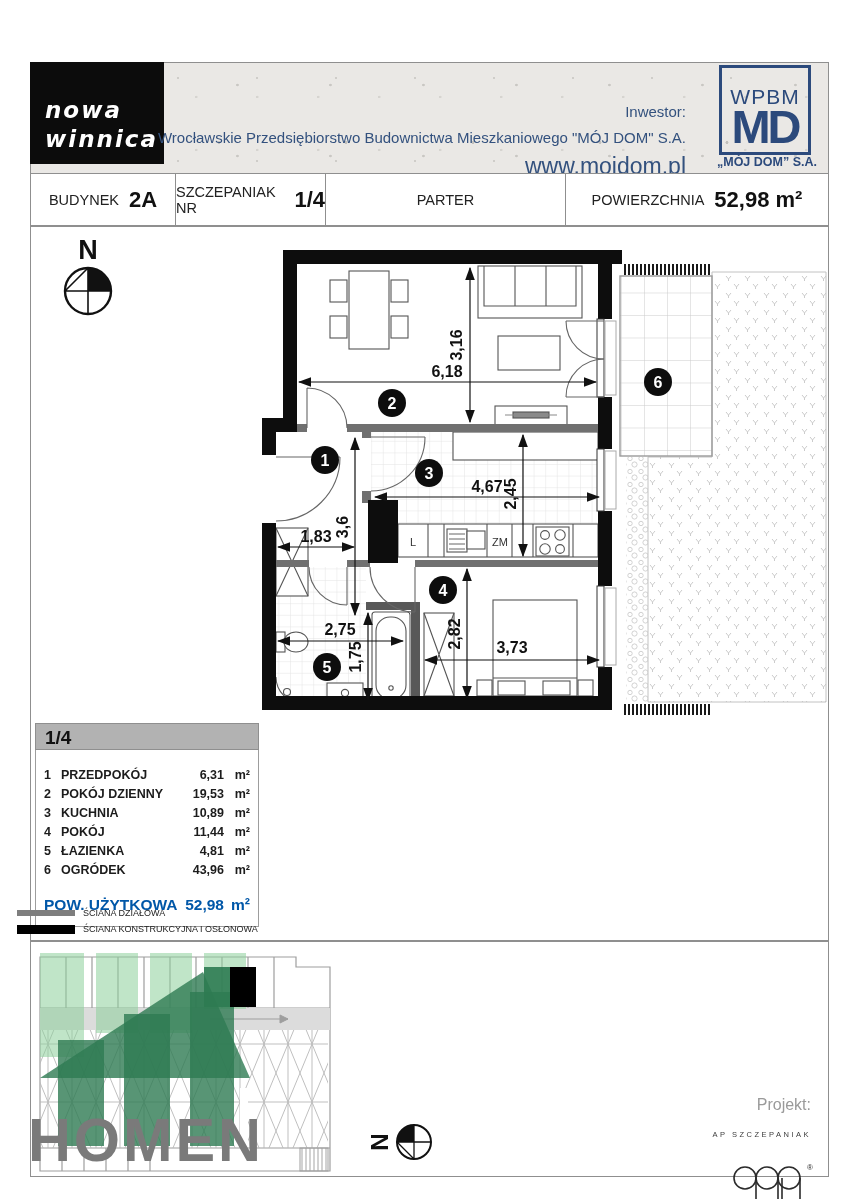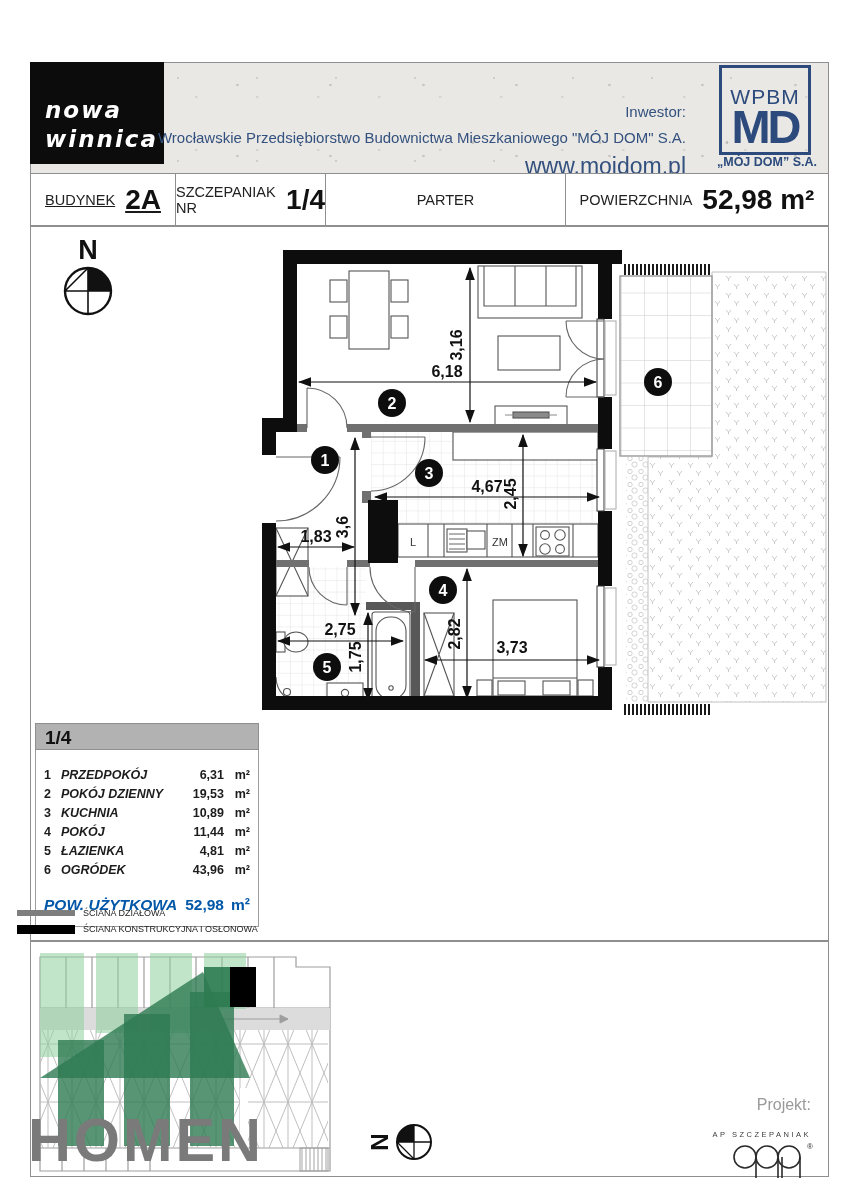--- a/index.html
+++ b/index.html
@@ -30,52 +30,52 @@
   .wpbm .mono{font-size:47px;font-weight:bold;letter-spacing:-3px;line-height:0.75;}
   .wpbm-cap{position:absolute;right:6px;top:92px;width:110px;text-align:center;
     color:#2c4a7c;font-size:12.5px;font-weight:bold;}
 
   
   .info-bar{left:30px;top:173px;width:799px;height:53px;display:flex;}
   .cell{border-right:1px solid #8f8f8f;display:flex;align-items:center;justify-content:center;
     gap:10px;box-sizing:border-box;}
   .cell:last-child{border-right:none;}
   .cell .lbl{font-size:14.5px;color:#222;}
-  .cell .val{font-size:28px;font-weight:bold;color:#111;}
-  .c1{width:145px;text-decoration:underline;} .c2{width:150px;} .c3{width:240px;} .c4{flex:1;}
+  .cell .val{font-size:22px;font-weight:bold;color:#111;}
+  .c1{width:145px;} .c2{width:150px;} .c3{width:240px;} .c4{flex:1;}
 
   
   .main-area{left:30px;top:226px;width:799px;height:715px;}
   .plan-svg{position:absolute;left:30px;top:226px;}
 
   
   .legend{position:absolute;left:35px;top:723px;width:224px;}
   .legend-head{background:#b2b2b2;border:1px solid #8f8f8f;height:27px;line-height:27px;
     padding-left:9px;font-size:19px;font-weight:bold;color:#111;box-sizing:border-box;}
   .legend-body{border:1px solid #9d9d9d;border-top:none;padding:16px 8px 10px 8px;background:#fff;}
   .lrow{display:flex;font-size:12.5px;font-weight:bold;color:#1c1c1c;line-height:19px;}
   .lrow .no{width:17px;}
-  .lrow .nm{flex:1;font-style:italic;}
+  .lrow .nm{flex:1;}
   .lrow .ar{width:42px;text-align:right;}
   .lrow .un{width:26px;text-align:right;}
   .lrow.total{margin-top:14px;font-size:15.5px;color:#0057a8;line-height:22px;}
 
   
   .wall-legend{position:absolute;left:17px;top:908px;font-size:9px;color:#222;}
   .wl-row{display:flex;align-items:center;margin-bottom:6px;}
   .wl-bar{width:58px;margin-right:8px;}
   .wl-bar.partition{height:6px;background:#7e7e7e;}
   .wl-bar.structural{height:9px;background:#000;}
 
   
   .site-area{left:30px;top:941px;width:799px;height:236px;}
   .site-svg{position:absolute;left:30px;top:941px;}
   .footer-block{position:absolute;right:38px;top:1096px;width:140px;text-align:right;}
   .footer-block .proj{font-size:16px;color:#9a9a9a;margin-bottom:16px;}
-  .footer-block .studio{font-size:7.5px;letter-spacing:2.5px;color:#3c3c3c;margin-bottom:0;}
+  .footer-block .studio{font-size:7.5px;letter-spacing:2.5px;color:#3c3c3c;margin-bottom:21px;}
 
   svg text{font-family:"Liberation Sans",sans-serif;}
   .dim-label{font-size:16px;font-weight:bold;fill:#111;}
   .room-num{font-size:16px;font-weight:bold;fill:#fff;}
   .app-label{font-size:11px;fill:#333;}
 </style>
 </head>
 <body>
 
 <div class="page">

